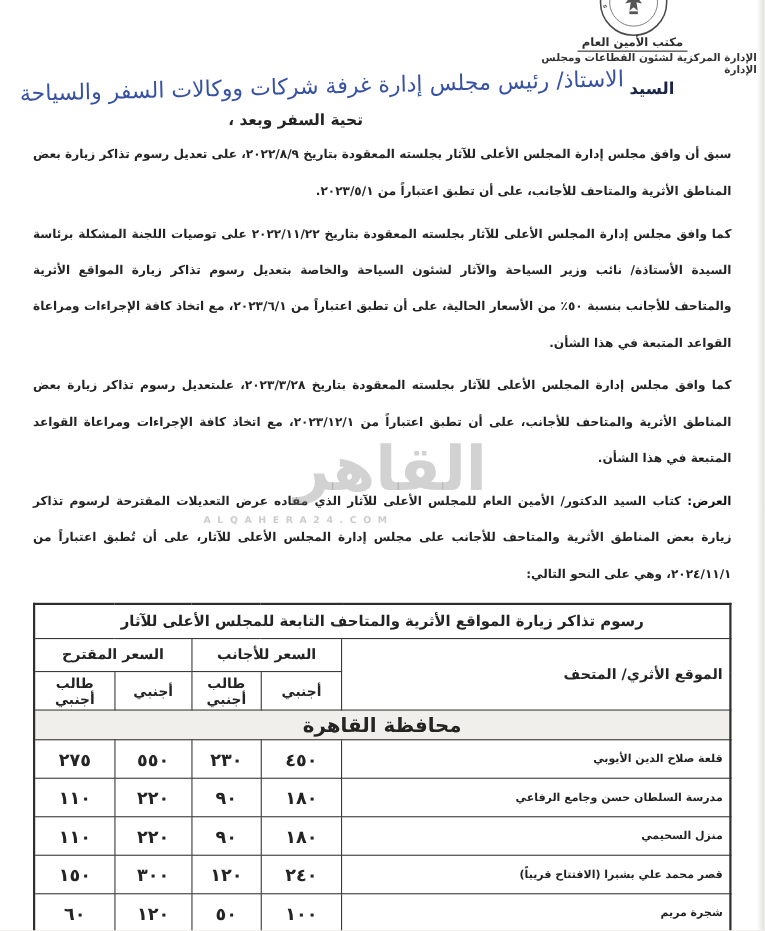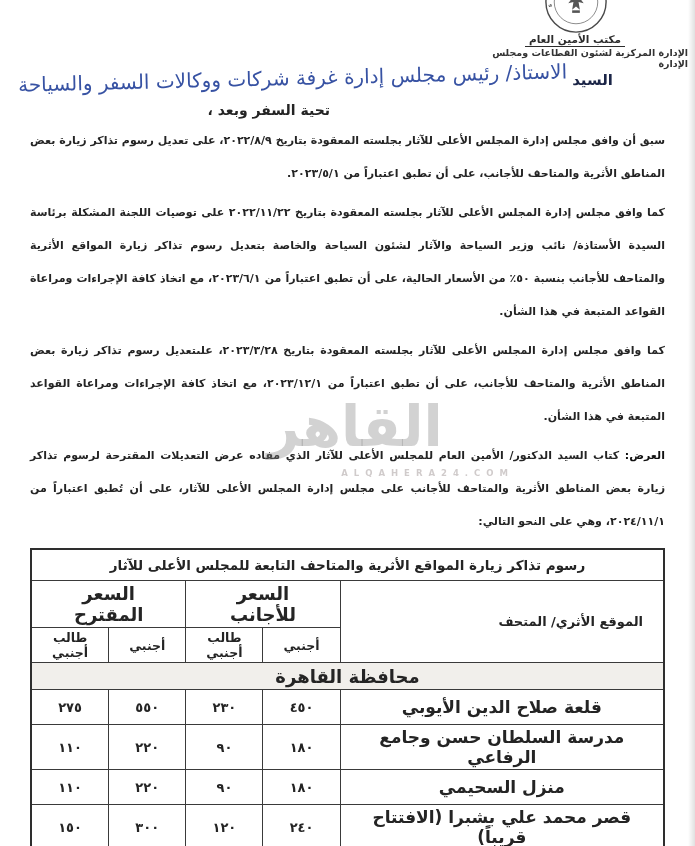--- a/index.html
+++ b/index.html
@@ -57,36 +57,36 @@
     border:3px solid rgba(207,64,80,0.55);
     display:flex;align-items:center;justify-content:center;
     font-size:19px;font-weight:800;color:rgba(207,64,80,0.75);
     background:rgba(255,255,255,0.15);
   }
   .wm-badge::before{
     content:"";position:absolute;top:-9px;left:50%;margin-left:-4px;
     width:8px;height:6px;background:rgba(207,64,80,0.55);border-radius:2px;
   }
   .wm-domain{
-    position:absolute;bottom:-6px;left:0;right:11px;text-align:right;
+    position:absolute;bottom:-6px;left:0;right:11px;text-align:left;
     font-size:8.5px;letter-spacing:6px;color:rgba(150,140,140,0.45);font-weight:700;
   }
   
   table.prices{
     width:100%;margin-top:10px;border-collapse:collapse;
     border:2px solid #2e2e2e;position:relative;z-index:1;background:transparent;
   }
-  table.prices td{border:1.2px solid #3a3a3a;padding:2px 20px;}
+  table.prices td{border:1.2px solid #3a3a3a;padding:2px 6px;}
   .t-title{text-align:center;font-size:13.5px;font-weight:800;height:26px;}
-  .t-group{text-align:center;font-size:18px;font-weight:800;height:25px;}
+  .t-group{text-align:center;font-size:13px;font-weight:800;height:25px;}
   .t-sub{text-align:center;font-size:12.5px;font-weight:800;height:30px;}
   .t-site-h{text-align:right;font-size:13px;font-weight:800;padding-right:10px;}
   .t-section{text-align:center;font-size:18px;font-weight:800;height:22px;background:#f1efeb;}
-  .t-site{text-align:center;font-size:17px;font-weight:700;height:30px;padding-right:8px;}
-  .t-num{text-align:center;font-size:13px;font-weight:700;}
+  .t-site{text-align:right;font-size:10px;font-weight:700;height:30px;padding-right:8px;}
+  .t-num{text-align:center;font-size:16px;font-weight:700;}
 </style>
 </head>
 <body>
 
 <div class="page">
 
   <div class="header">
     <div class="seal">
       <svg viewBox="0 0 100 100" width="64" height="64">
         <circle cx="50" cy="50" r="47" fill="none" stroke="#4a4a4a" stroke-width="2.2"></circle>

